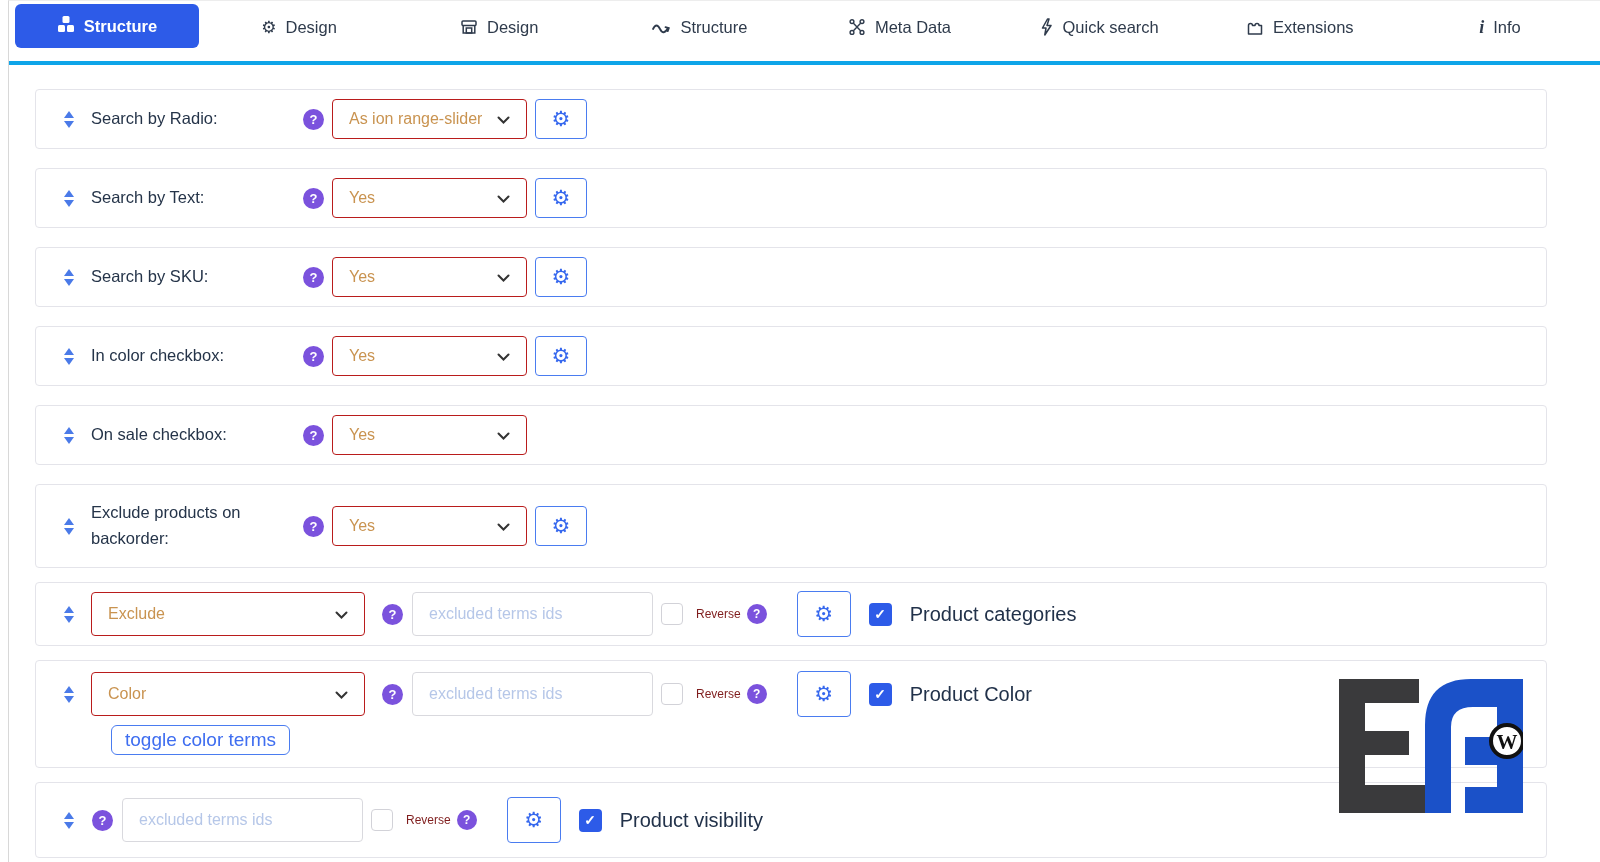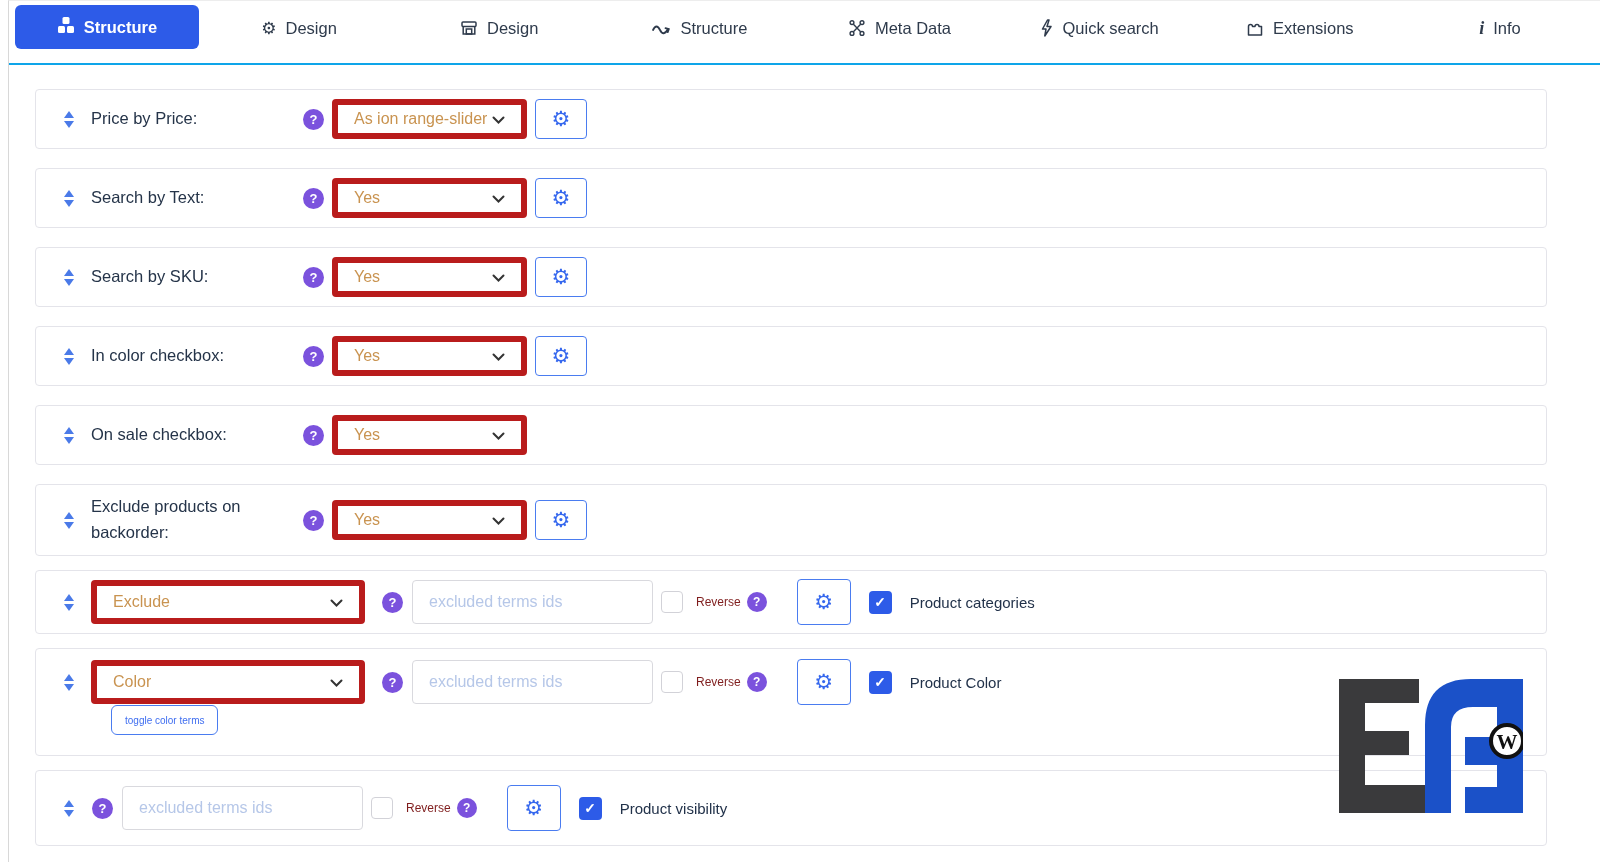--- a/index.html
+++ b/index.html
@@ -2,54 +2,54 @@
 <html><head>
 <meta charset="utf-8">
 <style>
   * { margin:0; padding:0; box-sizing:border-box; }
   html,body { width:1600px; height:862px; background:#fff; overflow:hidden;
               font-family:"Liberation Sans", sans-serif; }
   .page { position:relative; width:1592px; height:862px; margin-left:8px;
           border-left:1px solid #d8d8d8; border-top:1px solid #ededed; background:#fff; }
 
   
-  .tabbar { display:flex; align-items:center; height:64px; border-bottom:2px solid #0ea5e9; }
+  .tabbar { display:flex; align-items:center; height:64px; border-bottom:4px solid #0ea5e9; }
   .tab-btn { width:184px; height:44px; margin:2px 0 12px 6px; background:#2d5be8; border:none;
              border-radius:6px; color:#fff; font-size:16.5px; font-weight:700;
              display:flex; align-items:center; justify-content:center; gap:9px; cursor:pointer;
              font-family:"Liberation Sans", sans-serif; }
   .tab { flex:1; display:flex; align-items:center; justify-content:center; gap:9px;
          color:#2f3b4c; font-size:16.5px; font-weight:500; cursor:pointer; padding-bottom:8px; }
   .tab .glyph { font-size:17px; line-height:1; color:#2f3b4c; }
   .tab svg { display:block; }
   .info-i { font-family:"Liberation Serif", serif; font-weight:700; font-style:italic; font-size:18px; }
 
   
   .content { padding:24px 0 0 26px; }
   .card { width:1512px; background:#fff; border:1px solid #e4e4ea; border-radius:4px;
           margin-bottom:19px; display:flex; align-items:center; padding-left:27px; }
   .card.h60 { height:60px; }
-  .card.h72 { height:72px; margin-bottom:14px; }
+  .card.h72 { height:84px; margin-bottom:14px; }
   .card.h64 { height:64px; margin-bottom:14px; }
   .card.h108 { height:108px; margin-bottom:14px; display:block; padding-top:10px; }
   .card.h76 { height:76px; margin-bottom:0; }
   .row-line { display:flex; align-items:center; }
 
   .handle { display:flex; flex-direction:column; gap:3px; align-items:center; width:12px; cursor:grab; }
   .tri-up   { width:0; height:0; border-left:5px solid transparent; border-right:5px solid transparent;
               border-bottom:7px solid #4a7ae8; }
   .tri-down { width:0; height:0; border-left:5px solid transparent; border-right:5px solid transparent;
               border-top:7px solid #4a7ae8; }
 
   .lbl { width:212px; margin-left:16px; color:#253449; font-size:16.5px; line-height:1.55; }
   .help { width:21px; height:21px; border-radius:50%; background:#7b52dd; color:#fff;
           font-size:13px; font-weight:700; display:flex; align-items:center; justify-content:center;
           flex:0 0 auto; cursor:pointer; }
 
-  .select { position:relative; height:40px; border:6px solid #b91c1c; border-radius:4px;
+  .select { position:relative; height:40px; border:1px solid #b91c1c; border-radius:4px;
             background:#fff; display:flex; align-items:center; padding:0 16px; cursor:pointer; }
   .select .sel-text { color:#c99350; font-size:16px; white-space:nowrap; overflow:hidden; }
   .select .chev { margin-left:auto; flex:0 0 auto; }
   .sel-sm { width:195px; margin-left:8px; }
   .sel-lg { width:274px; height:44px; margin-left:16px; }
 
   .gearbtn { height:40px; width:52px; margin-left:8px; background:#fff; border:1px solid #4a7cf0;
              border-radius:4px; color:#3668ee; font-size:21px; display:flex; align-items:center;
              justify-content:center; cursor:pointer; padding:0; font-family:"DejaVu Sans", sans-serif; }
   .gearbtn.big { height:46px; width:54px; }
@@ -59,25 +59,25 @@
                font-family:"Liberation Sans", sans-serif; }
   .txt-input::placeholder { color:#b6c7e8; }
 
   .cbx { width:22px; height:22px; border:1px solid #d2d2d8; border-radius:4px; background:#fff;
          margin-left:8px; cursor:pointer; flex:0 0 auto; }
   .rev-lbl { margin-left:13px; font-size:12px; color:#7f1d1d; }
   .help.sm { margin-left:6px; width:20px; height:20px; font-size:12px; }
   .cbx-checked { width:23px; height:23px; border-radius:4px; background:#2d5be8; color:#fff;
                  display:flex; align-items:center; justify-content:center; font-size:14px;
                  font-weight:700; margin-left:18px; cursor:pointer; flex:0 0 auto; }
-  .tax-lbl { margin-left:18px; color:#22324a; font-size:15px; }
+  .tax-lbl { margin-left:18px; color:#22324a; font-size:20px; }
   .gear-gap { margin-left:30px; }
 
-  .toggle-btn { margin:0 0 0 48px; height:30px; padding:0 13px; background:#fff;
-                border:1px solid #4a7cf0; border-radius:6px; color:#3f6ef0; font-size:10px;
+  .toggle-btn { margin:8px 0 0 48px; height:30px; padding:0 13px; background:#fff;
+                border:1px solid #4a7cf0; border-radius:6px; color:#3f6ef0; font-size:19px;
                 cursor:pointer; font-family:"Liberation Sans", sans-serif; }
 
   
   .logo { position:absolute; left:1312px; top:678px; width:202px; height:134px; z-index:5; }
 </style>
 </head>
 <body>
 
 <div class="page">
 
@@ -158,21 +158,21 @@
     </div>
   </nav>
 
   <main class="content">
 
     <div class="card h60">
       <div class="handle">
           <span class="tri-up"></span>
           <span class="tri-down"></span>
         </div>
-      <div class="lbl">Price by Price:</div>
+      <div class="lbl">Search by Radio:</div>
       <div class="help">?</div>
       <div class="select sel-sm">
         <span class="sel-text">As ion range-slider</span>
         <span class="chev"><svg width="13" height="8" viewBox="0 0 13 8" fill="none" stroke="#333" stroke-width="2" stroke-linecap="round">
               <path d="M1.5 1.5 L6.5 6.5 L11.5 1.5"></path>
             </svg></span>
       </div>
       <button class="gearbtn">⚙</button>
     </div>
 

